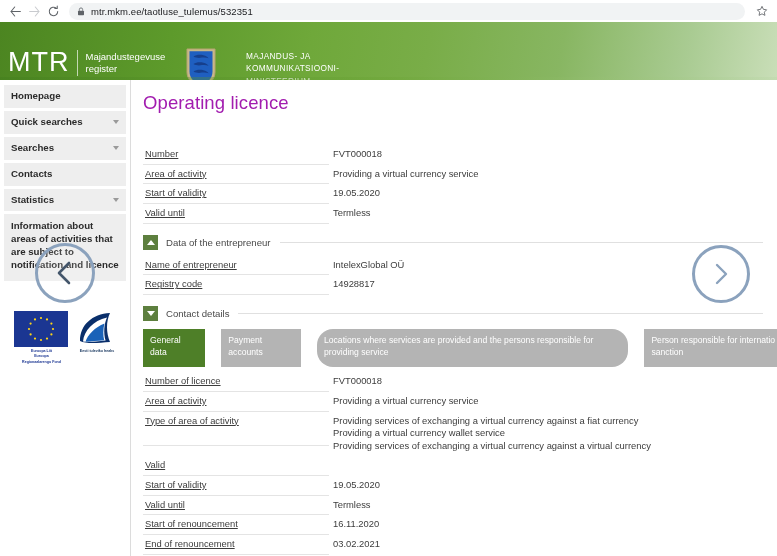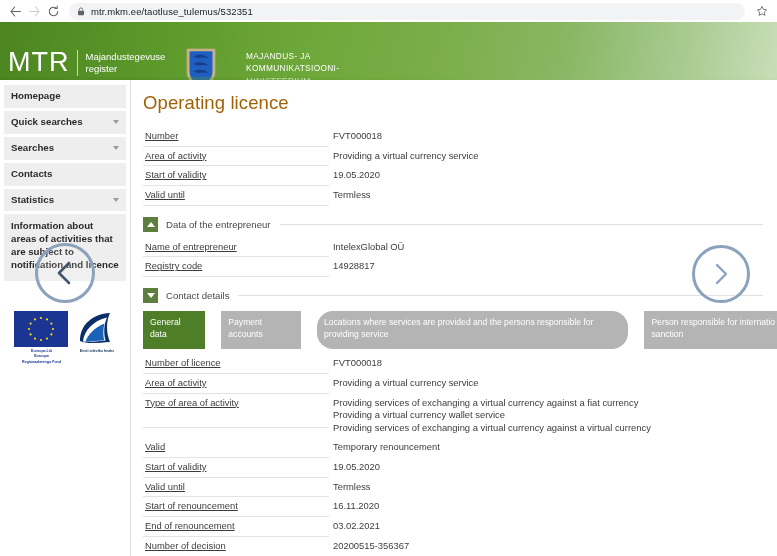--- a/index.html
+++ b/index.html
@@ -201,23 +201,23 @@
 
   
   .main {
     flex: 1;
     padding: 12px 0 0 12px;
     position: relative;
     overflow: hidden;
   }
   .page-title {
     font-size: 18.5px;
-    color: #a16207;
+    color: #a21caf;
     font-weight: normal;
-    margin-bottom: 13px;
+    margin-bottom: 31px;
     letter-spacing: .1px;
   }
 
   
   .dl { width: 620px; }
   .row {
     display: flex;
     align-items: flex-start;
     min-height: 17px;
   }
@@ -513,21 +513,20 @@
         <div class="val">Providing a virtual currency service</div>
       </div>
       <div class="row">
         <div class="lbl" style="min-height:34px;">Type of area of activity</div>
         <div class="val">Providing services of exchanging a virtual currency against a fiat currency
 Providing a virtual currency wallet service
 Providing services of exchanging a virtual currency against a virtual currency</div>
       </div>
       <div class="row">
         <div class="lbl">Valid</div>
-        <div class="val">Temporary renouncement</div>
       </div>
       <div class="row">
         <div class="lbl">Start of validity</div>
         <div class="val">19.05.2020</div>
       </div>
       <div class="row">
         <div class="lbl">Valid until</div>
         <div class="val">Termless</div>
       </div>
       <div class="row">

